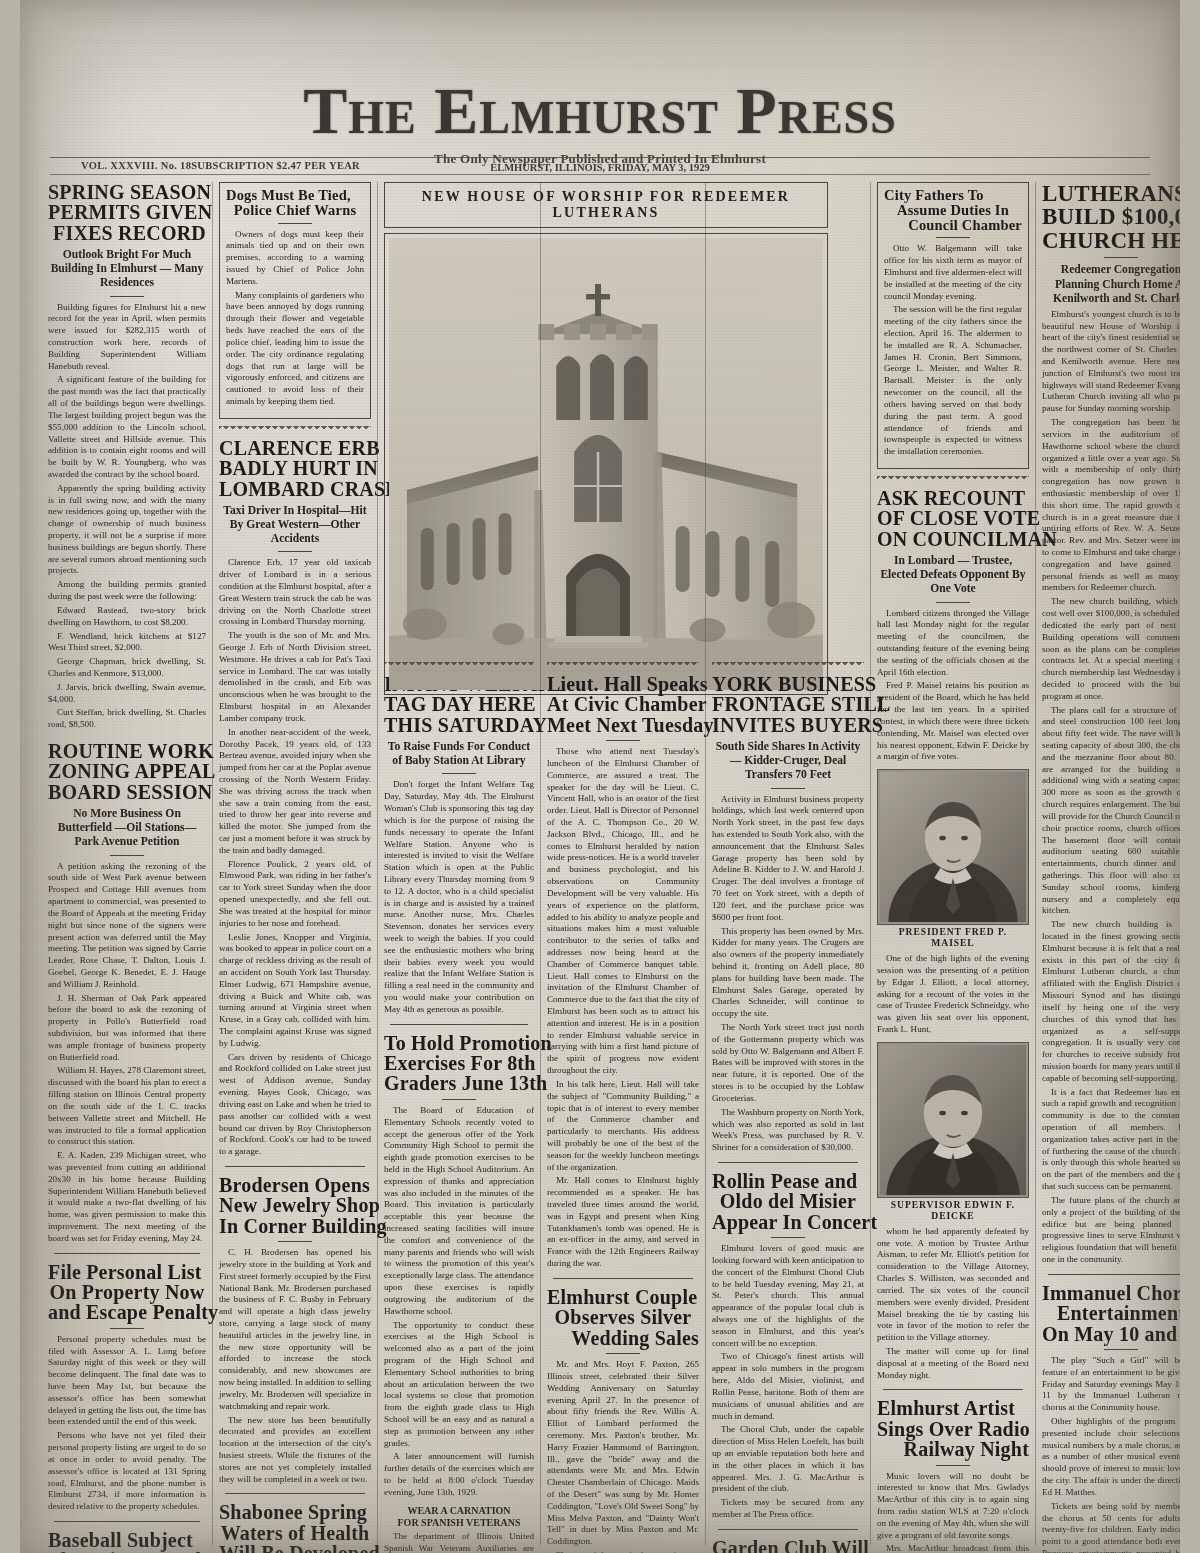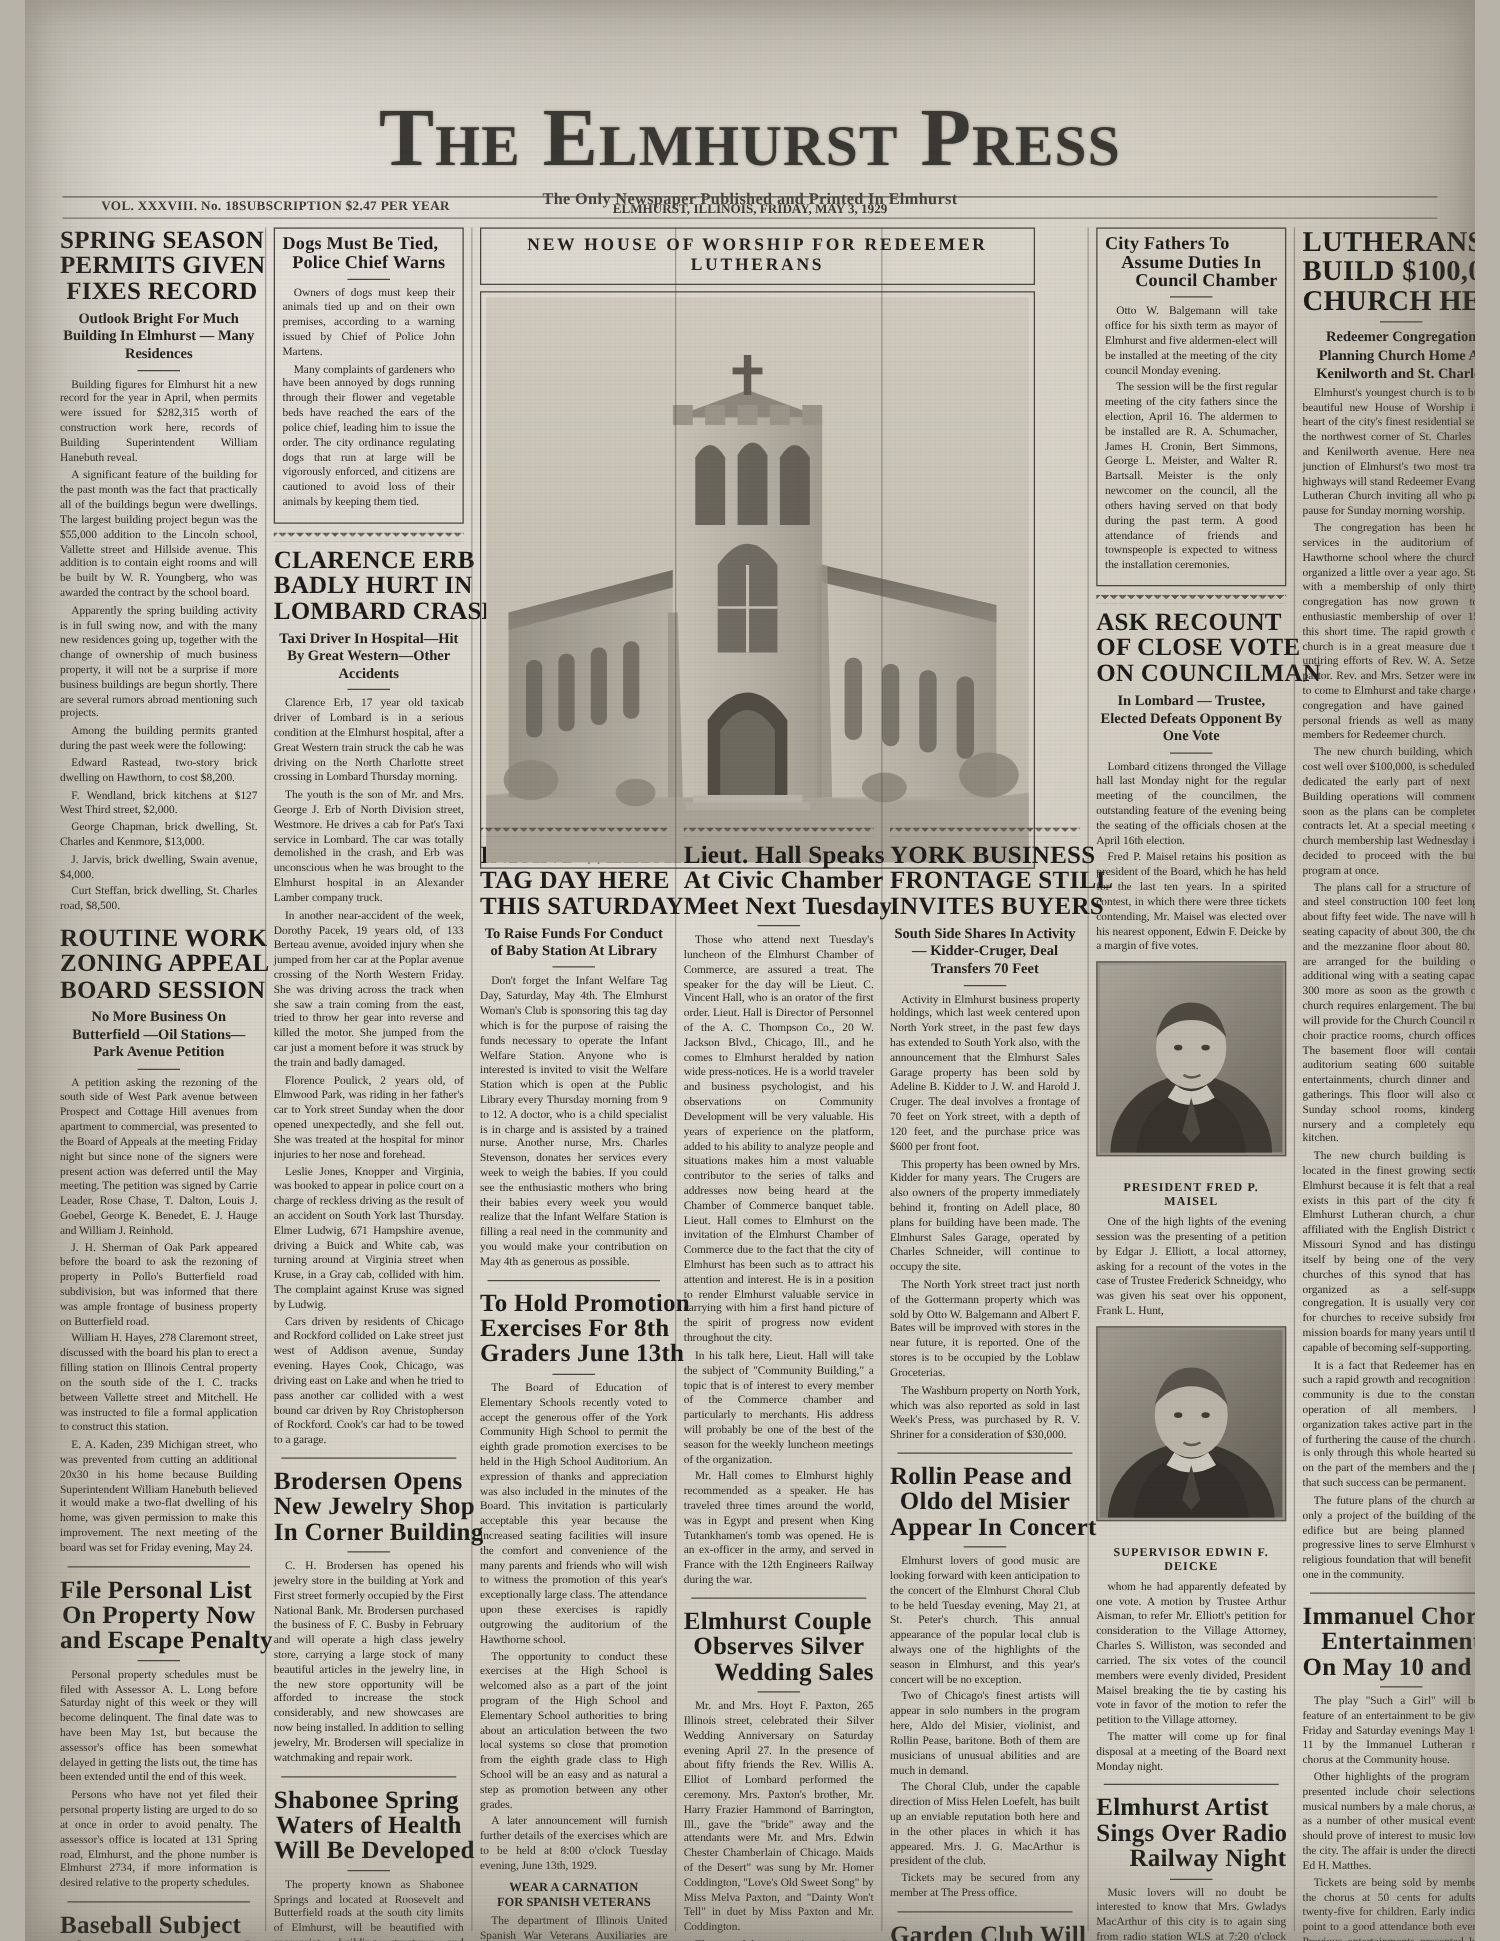--- a/index.html
+++ b/index.html
@@ -65,21 +65,21 @@
 
   
   .artbox{border:1.5px solid #4a463f;padding:4px;}
   .artcap{border:1.5px solid #4a463f;text-align:center;font-size:14px;font-weight:700;
     letter-spacing:2.2px;padding:6px 0;margin-bottom:5px;color:#232220;}
   .church{width:100%;height:452px;display:block;background:#cbc6b9;}
 
   
   .portrait{width:100%;height:150px;display:block;background:#8d8780;}
   .portcap{text-align:center;font-size:9.6px;font-weight:700;letter-spacing:.9px;
-    margin:20px 0 5px;color:#232220;}
+    margin:1px 0 5px;color:#232220;}
   .photoframe{border:1px solid #5b564d;padding:2px;background:#9a958c;}
 </style>
 </head>
 <body>
 
 <div id="page">
 
   <div class="masthead">
     <div class="mast-title">
       T<span class="sm">HE</span> E<span class="sm">LMHURST</span> P<span class="sm">RESS</span>
@@ -171,20 +171,21 @@
       <p class="bt">Cars driven by residents of Chicago and Rockford collided on Lake street just west of Addison avenue, Sunday evening. Hayes Cook, Chicago, was driving east on Lake and when he tried to pass another car collided with a west bound car driven by Roy Christopherson of Rockford. Cook's car had to be towed to a garage.</p>
 
       <div class="longrule"></div>
       <div class="hl hl-md stag">
         <span class="l">Brodersen Opens</span>
         <span class="l">New Jewelry Shop</span>
         <span class="l">In Corner Building</span>
       </div>
       <div class="dash"></div>
       <p class="bt">C. H. Brodersen has opened his jewelry store in the building at York and First street formerly occupied by the First National Bank. Mr. Brodersen purchased the business of F. C. Busby in February and will operate a high class jewelry store, carrying a large stock of many beautiful articles in the jewelry line, in the new store opportunity will be afforded to increase the stock considerably, and new showcases are now being installed. In addition to selling jewelry, Mr. Brodersen will specialize in watchmaking and repair work.</p>
+      <p class="bt">The new store has been beautifully decorated and provides an excellent location at the intersection of the city's busiest streets. While the fixtures of the stores are not yet completely installed they will be completed in a week or two.</p>
 
       <div class="longrule"></div>
       <div class="hl hl-md stag">
         <span class="l">Shabonee Spring</span>
         <span class="l">Waters of Health</span>
         <span class="l">Will Be Developed</span>
       </div>
       <div class="dash"></div>
       <p class="bt">The property known as Shabonee Springs and located at Roosevelt and Butterfield roads at the south city limits of Elmhurst, will be beautified with appropriate building structures and landscaping, and bottling equipment installed so that this health water may be brought to every home, according to an announcement issued this week.</p>
 

